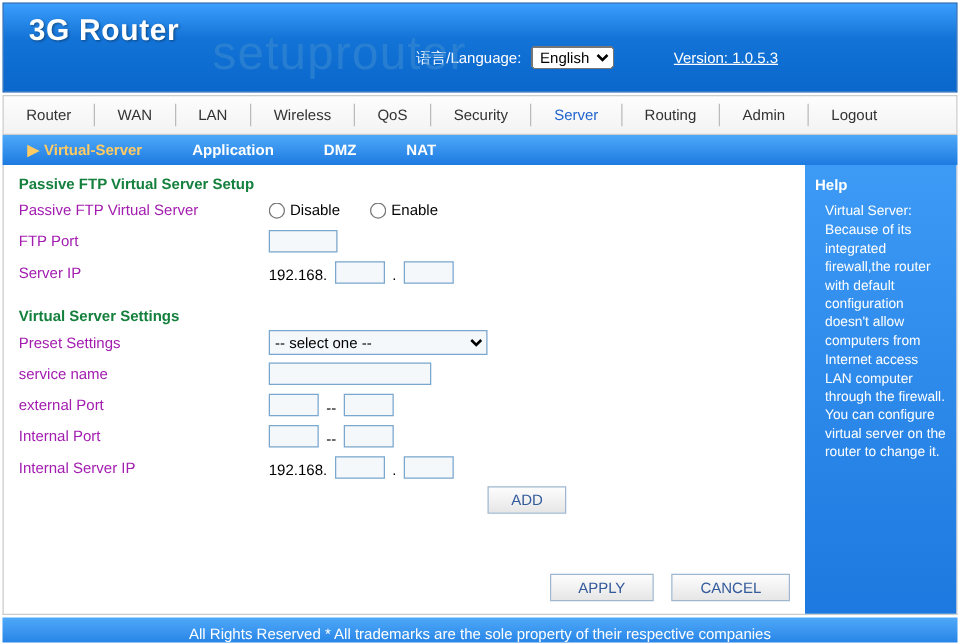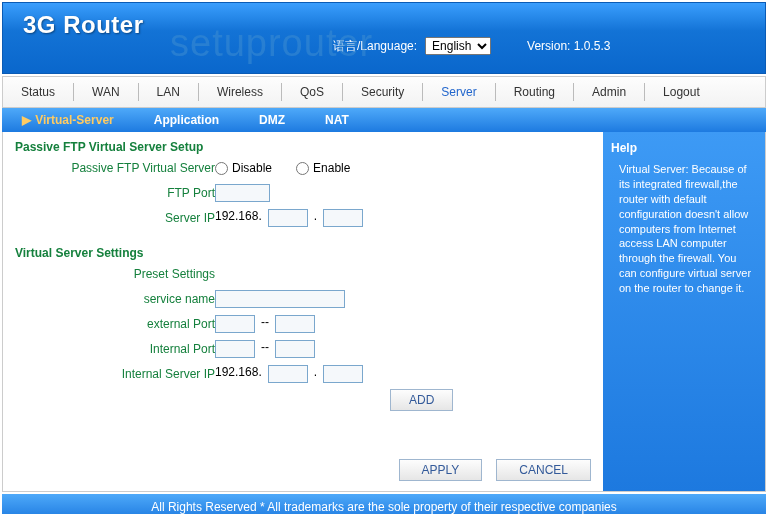--- a/index.html
+++ b/index.html
@@ -48,21 +48,22 @@
   display: flex;
   align-items: center;
   gap: 8px;
   justify-content: space-between;
 }
 .lang-bar select {
   font-size: 12px;
   padding: 0 2px;
 }
 .version {
-  margin-left: 28px;
+  margin-left: 40px;
+  text-decoration: underline;
 }
 .main-nav {
   display: flex;
   background: linear-gradient(to bottom, #fdfdfd 0%, #f3f3f3 100%);
   border: 1px solid #ccc;
   margin: 0 2px;
   padding: 6px 0;
 }
 .main-nav .tab {
   padding: 2px 18px;
@@ -93,21 +94,21 @@
   border: 1px solid #ccc;
   border-top: none;
   height: 360px;
 }
 .main-panel {
   flex: 1;
   padding: 8px 12px;
   position: relative;
 }
 .help-panel {
-  width: 162px;
+  width: 121px;
   background: linear-gradient(to bottom, #3d9af5 0%, #1d79df 100%);
   color: #fff;
   padding: 8px 8px;
   font-size: 11px;
   line-height: 1.35;
 }
 .help-panel .help-title {
   font-weight: bold;
   margin-bottom: 6px;
   font-size: 12px;
@@ -120,27 +121,26 @@
   margin-bottom: 2px;
 }
 .form-row {
   display: flex;
   align-items: center;
   margin: 3px 0;
   min-height: 22px;
 }
 .form-label {
   width: 200px;
-  color: #15803d;
-  font-size: 12px;
-  text-align: right;
+  color: #a21caf;
+  font-size: 12px;
 }
 .form-value {
   display: flex;
-  align-items: flex-start;
+  align-items: flex-end;
   gap: 6px;
   font-size: 12px;
 }
 .radio-group label { margin-right: 18px; display: inline-flex; align-items: center; gap: 4px; }
 input[type="text"] {
   border: 1px solid #7aa7cd;
   background: #f5f8fb;
   height: 18px;
   padding: 1px 3px;
   font-size: 12px;
@@ -193,21 +193,21 @@
     <select>
       <option>English</option>
     </select>
     <span class="version">Version: 1.0.5.3</span>
   </div>
 </div>
 
 <div class="watermark">setuprouter</div>
 
 <div class="main-nav">
-  <div class="tab">Status</div>
+  <div class="tab">Router</div>
   <div class="tab">WAN</div>
   <div class="tab">LAN</div>
   <div class="tab">Wireless</div>
   <div class="tab">QoS</div>
   <div class="tab">Security</div>
   <div class="tab active">Server</div>
   <div class="tab">Routing</div>
   <div class="tab">Admin</div>
   <div class="tab">Logout</div>
 </div>
@@ -253,20 +253,23 @@
         <input type="text" class="input-sm" style="">
       </div>
     </div>
 
     <div class="spacer"></div>
 
     <div class="section-title">Virtual Server Settings</div>
 
     <div class="form-row">
       <div class="form-label">Preset Settings</div>
+      <div class="form-value">
+          <select class="preset"><option>-- select one --</option></select>
+        </div>
     </div>
 
     <div class="form-row">
       <div class="form-label">service name</div>
       <div class="form-value">
           <input type="text" class="input-lg" style="">
         </div>
     </div>
 
     <div class="form-row">

